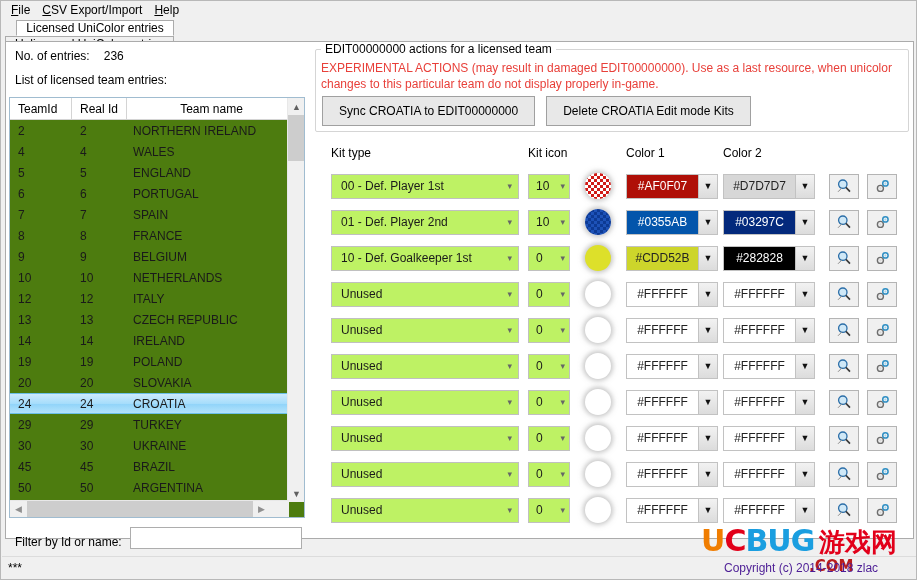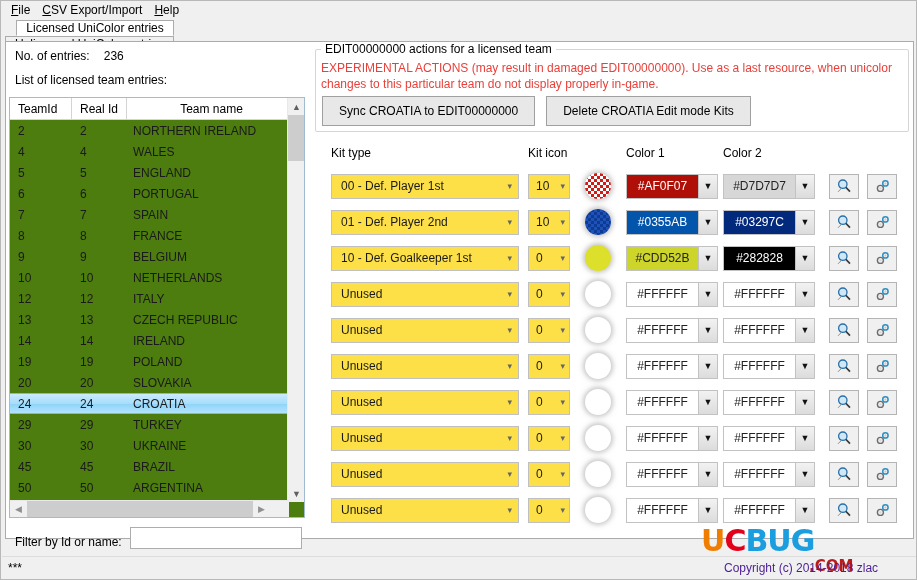--- a/index.html
+++ b/index.html
@@ -215,21 +215,21 @@
   #kit-rows { position: absolute; left: 0; top: 167px; }
   .kit-row {
     position: relative;
     height: 36px;
     display: flex; align-items: center;
   }
 
   .combo {
     position: absolute;
     height: 25px;
-    background: #fde047;
+    background: #bef264;
     border: 1px solid #c0c0c0;
     display: flex; align-items: center;
     font-size: 12px; color: #1a1a1a;
     padding-left: 9px;
     cursor: default;
     white-space: nowrap;
   }
   .combo .carat {
     position: absolute; right: 6px; top: 50%;
     transform: translateY(-50%);
@@ -876,17 +876,18 @@
     </div>
 
   <div id="statusbar">
     <span>***</span>
   </div>
 
   <div id="watermark">
     <div id="wm-uc">
       <span class="wm-o">U</span><span class="wm-c">C</span><span class="wm-b">BUG</span>
     </div>
+    <div id="wm-cn">游戏网</div>
     <div id="wm-com">.COM</div>
   </div>
   <div id="copyright">Copyright (c) 2014-2018 zlac</div>
 
 </div>
 
 </body></html>

